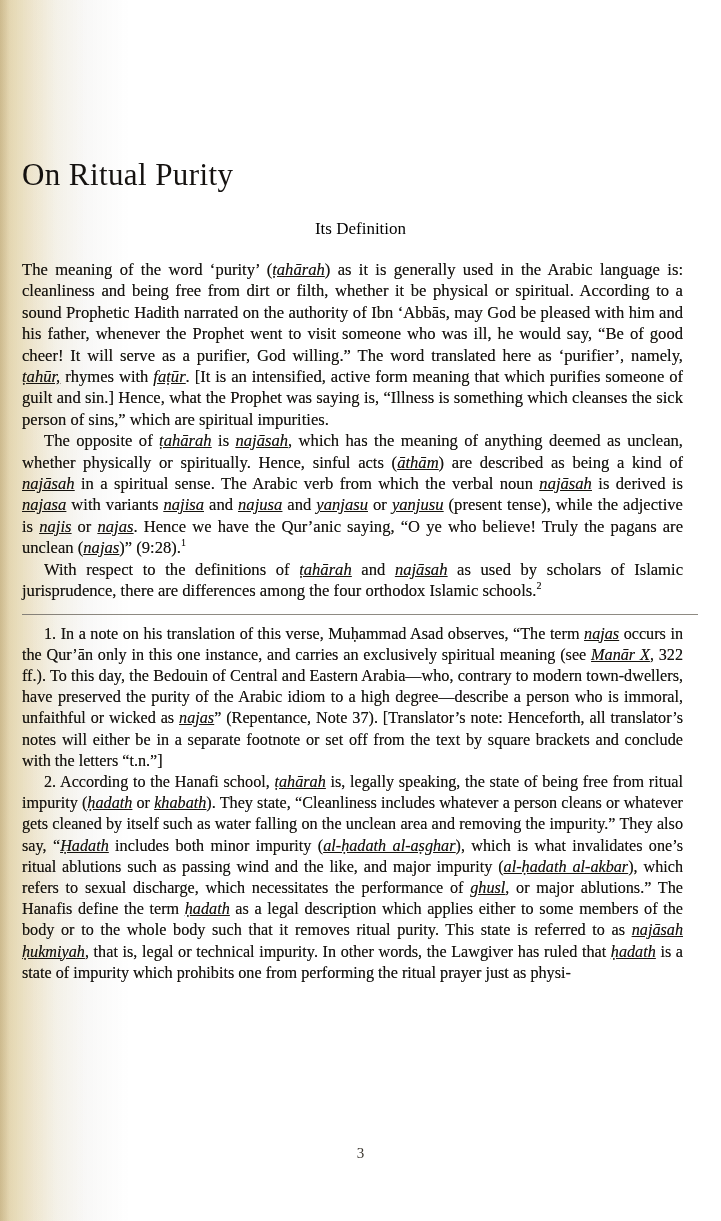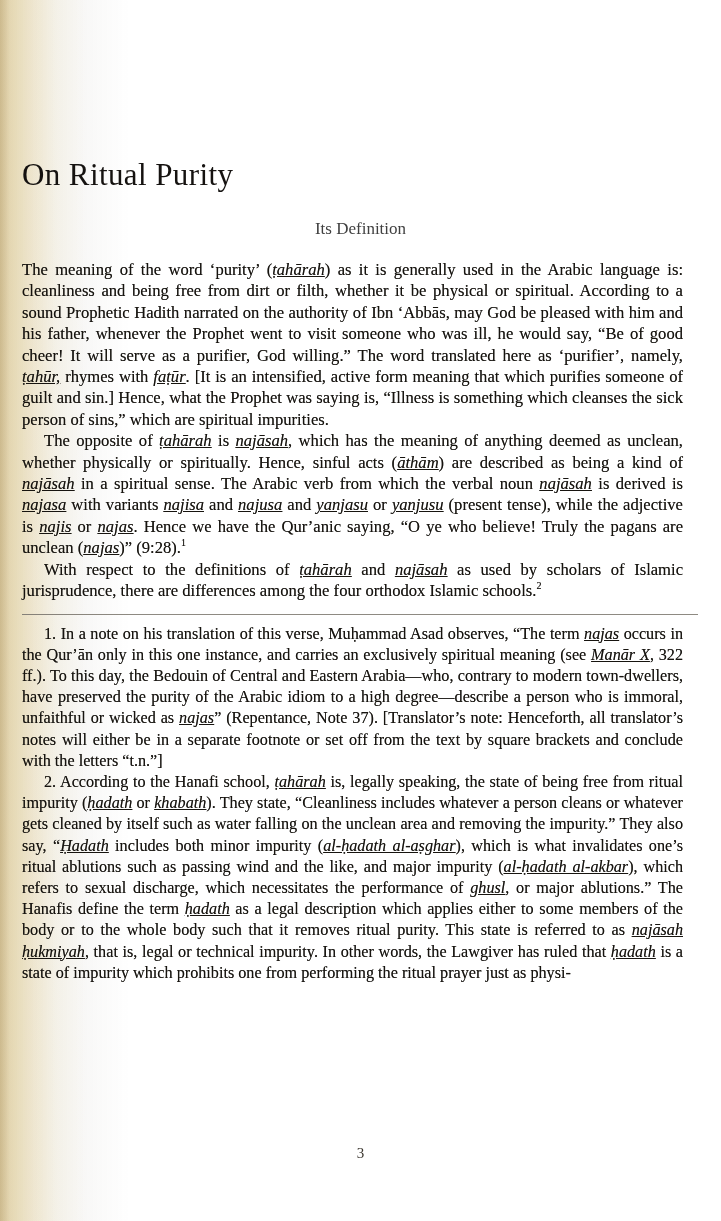--- a/index.html
+++ b/index.html
@@ -56,21 +56,21 @@
     margin: 0;
     padding-top: 157px;
     color: #151210;
   }
   .section-subtitle {
     text-align: center;
     font-size: 17px;
     font-weight: normal;
     margin: 0;
     padding-top: 26px;
-    color: #404040;
+    color: #000000;
   }
 
   #body-text {
     margin-top: 20px;
     width: 661px;
   }
 
   p.para {
     margin: 0;
     font-size: 16.6px;

